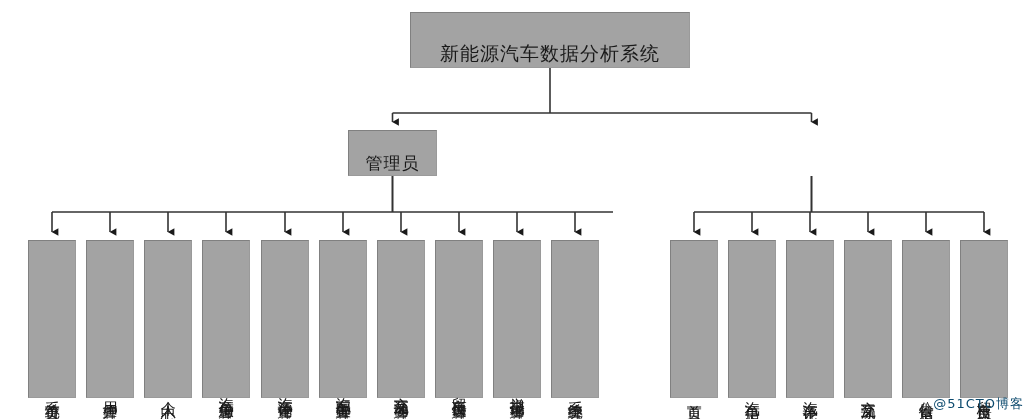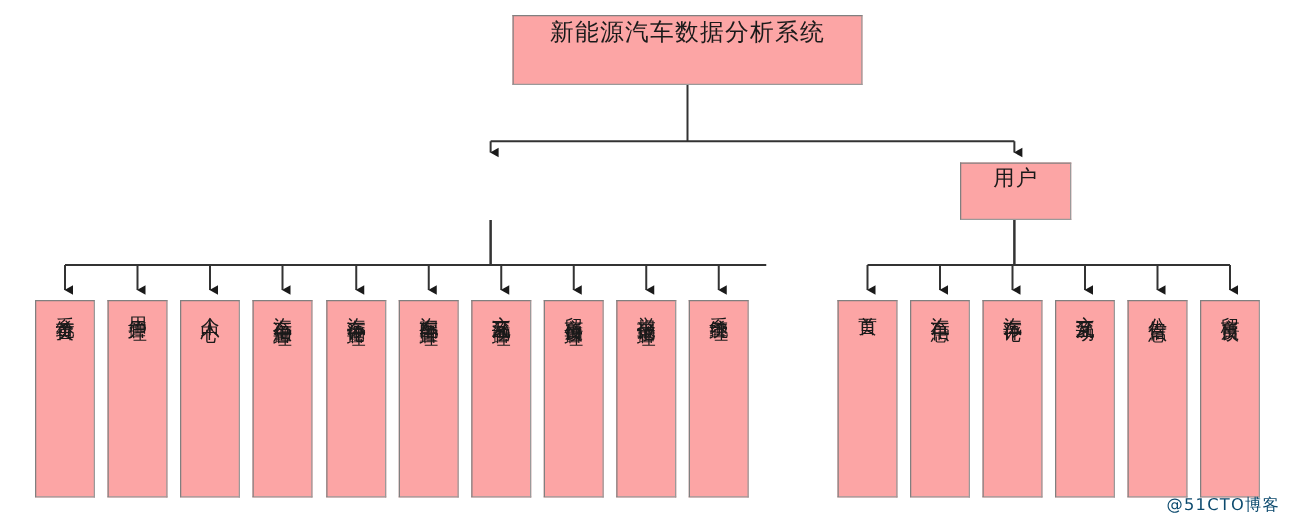--- a/index.html
+++ b/index.html
@@ -19,26 +19,26 @@
     position: absolute;
     left: 0;
     top: 0;
     width: 1032px;
     height: 419px;
     pointer-events: none;
   }
   .node {
     position: absolute;
     box-sizing: border-box;
-    background: #fca5a5;
+    background: #a3a3a3;
     border: 1px solid #808080;
     border-right-color: #9a9a9a;
     border-bottom-color: #9a9a9a;
     display: flex;
-    align-items: flex-start;
+    align-items: flex-end;
     justify-content: center;
     color: #1a1a1a;
   }
   .node.root {
     left: 410px;
     top: 12px;
     width: 280px;
     height: 56px;
     font-size: 19px;
     letter-spacing: 1px;
@@ -122,24 +122,24 @@
       <path d="M868,212 L868,232" marker-end="url(#arrow)"></path>
       <path d="M926,212 L926,232" marker-end="url(#arrow)"></path>
       <path d="M984,212 L984,232" marker-end="url(#arrow)"></path>
     </g>
   </svg>
 
   <div class="node root">
     <span>新能源汽车数据分析系统</span>
   </div>
 
+  <div class="node level2 admin">
+    <span>管理员</span>
+  </div>
 
-  <div class="node level2 user">
-    <span>用户</span>
-  </div>
 
   <div class="node leaf" style="left:28px">
       <span class="leaf-text">系统首页</span>
     </div>
   <div class="node leaf" style="left:86px">
       <span class="leaf-text">用户管理</span>
     </div>
   <div class="node leaf" style="left:144px">
       <span class="leaf-text">个人中心</span>
     </div>

